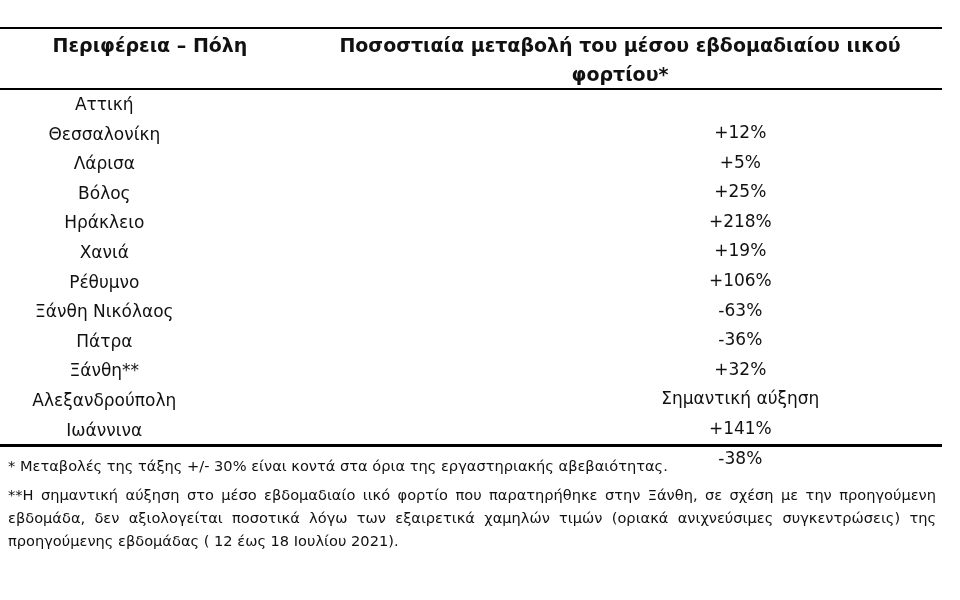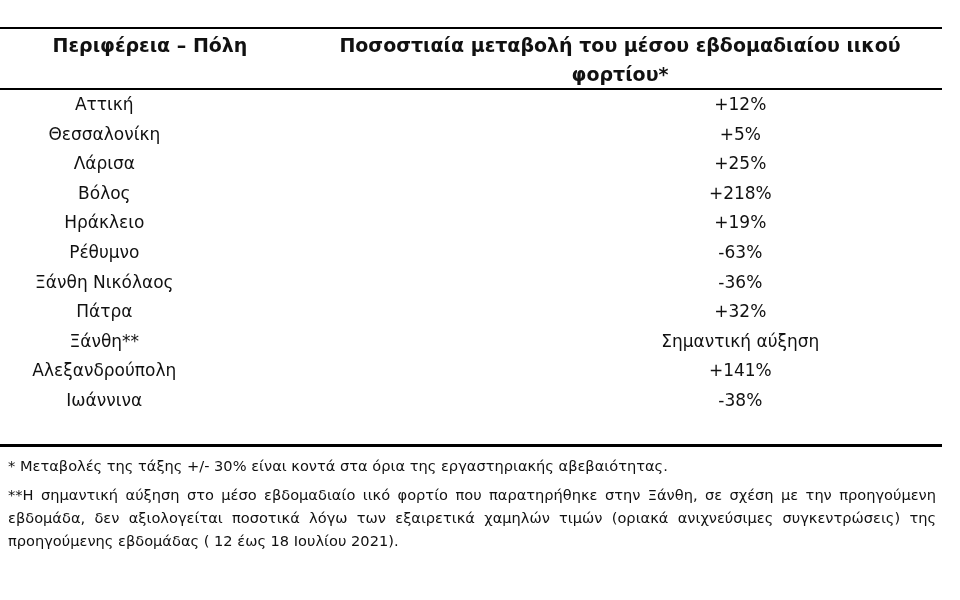--- a/index.html
+++ b/index.html
@@ -11,21 +11,21 @@
   .rule { position: absolute; left: 0; width: 942px; background: #000; }
   .rule.top { top: 27px; height: 2px; }
   .rule.mid { top: 88px; height: 2px; }
   .rule.bot { top: 444px; height: 3px; }
   .hdr { position: absolute; font-weight: bold; font-size: 19px; text-align: center; line-height: 29px; }
   .hdr.c1 { left: 0; width: 300px; top: 31px; }
   .hdr.c2 { left: 330px; width: 580px; top: 31px; }
   .rows { position: absolute; top: 90px; left: 0; width: 942px; }
   .row { display: flex; height: 29.6px; line-height: 29.6px; font-size: 17px; }
   .row .c1 { width: 300px; text-align: center; }
-  .row .c2 { width: 580px; margin-left: 330px; margin-left: 0; padding-left: 330px; box-sizing: content-box; text-align: center; }
+  .row .c2 { width: 580px; margin-left: 330px; margin-left: 0; padding-left: 330px; box-sizing: content-box; text-align: center; margin-top: 28px; }
   .notes { position: absolute; left: 2px; top: 448px; width: 940px; font-size: 14.6px; line-height: 23px; }
   .notes p { margin: 6px; }
   .notes .j { text-align: justify; text-align-last: left; }
 </style>
 </head>
 <body>
 
 <div class="rule top"></div>
 <div class="hdr c1">Περιφέρεια – Πόλη</div>
 <div class="hdr c2">Ποσοστιαία μεταβολή του μέσου εβδομαδιαίου ιικού φορτίου*</div>
@@ -44,20 +44,24 @@
       <span class="c1">Λάρισα</span>
       <span class="c2">+25%</span>
     </div>
   <div class="row">
       <span class="c1">Βόλος</span>
       <span class="c2">+218%</span>
     </div>
   <div class="row">
       <span class="c1">Ηράκλειο</span>
       <span class="c2">+19%</span>
+    </div>
+  <div class="row">
+      <span class="c1">Χανιά</span>
+      <span class="c2">+106%</span>
     </div>
   <div class="row">
       <span class="c1">Ρέθυμνο</span>
       <span class="c2">-63%</span>
     </div>
   <div class="row">
       <span class="c1">Ξάνθη Νικόλαος</span>
       <span class="c2">-36%</span>
     </div>
   <div class="row">

